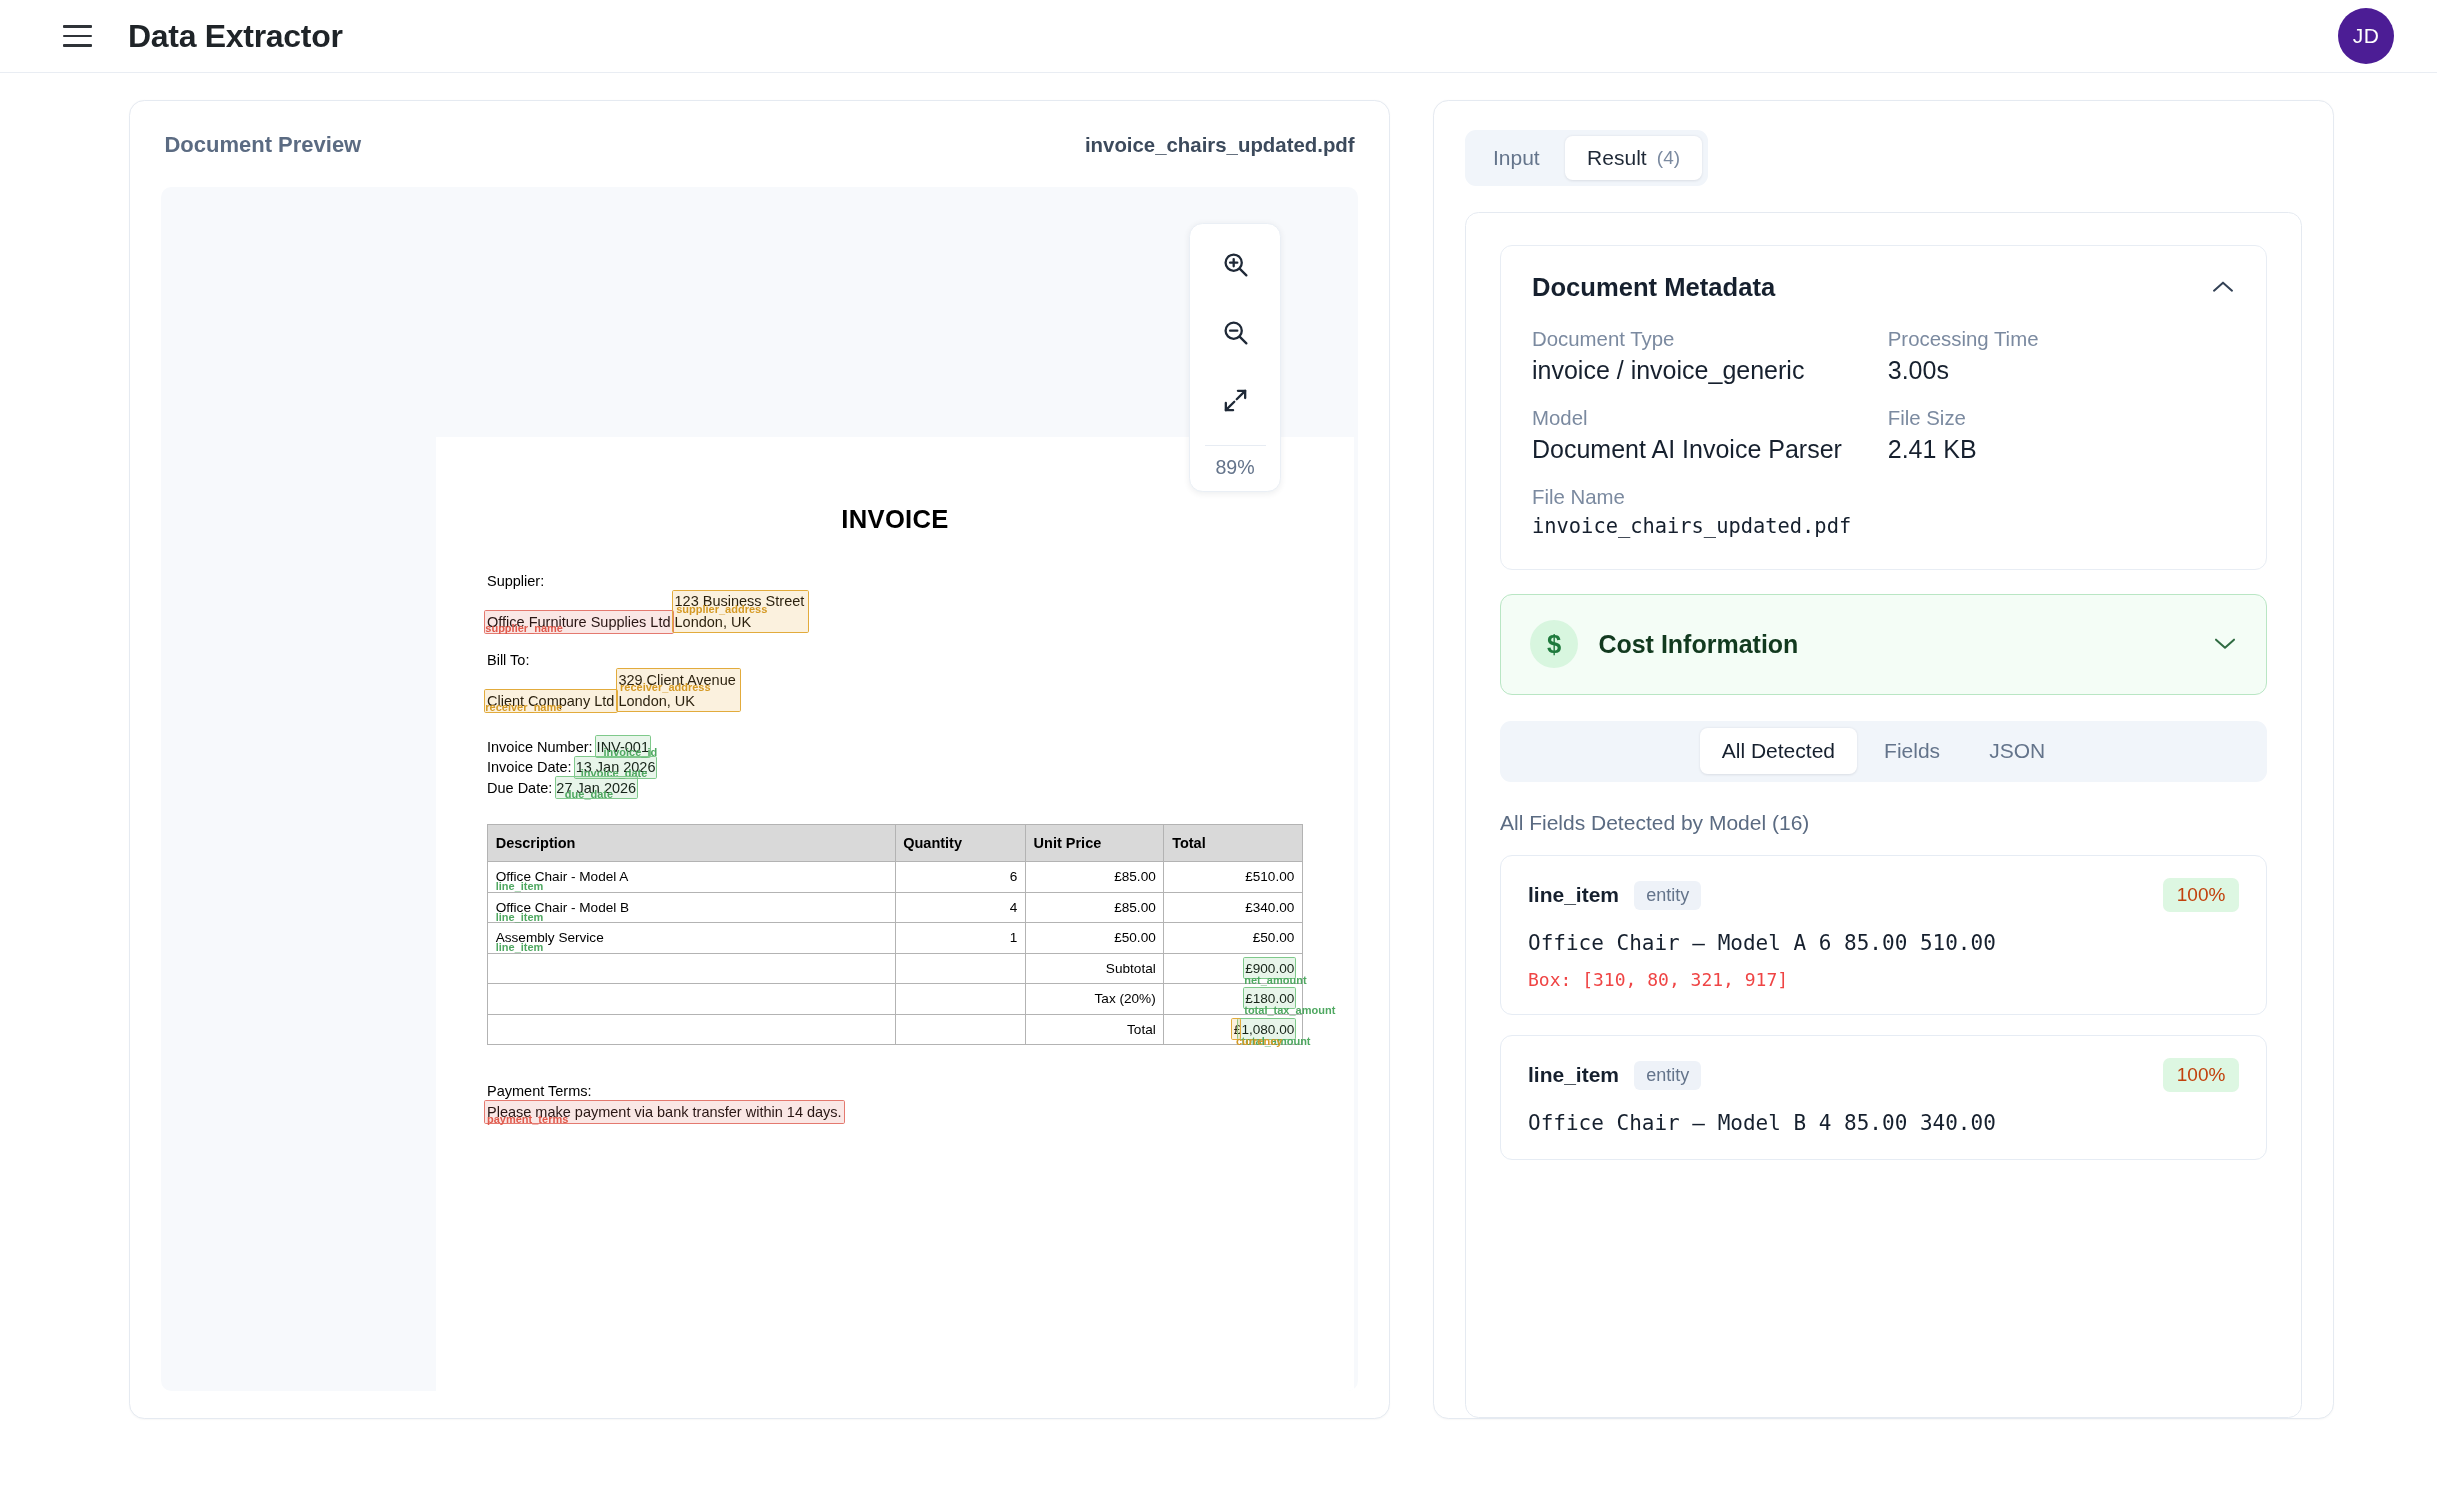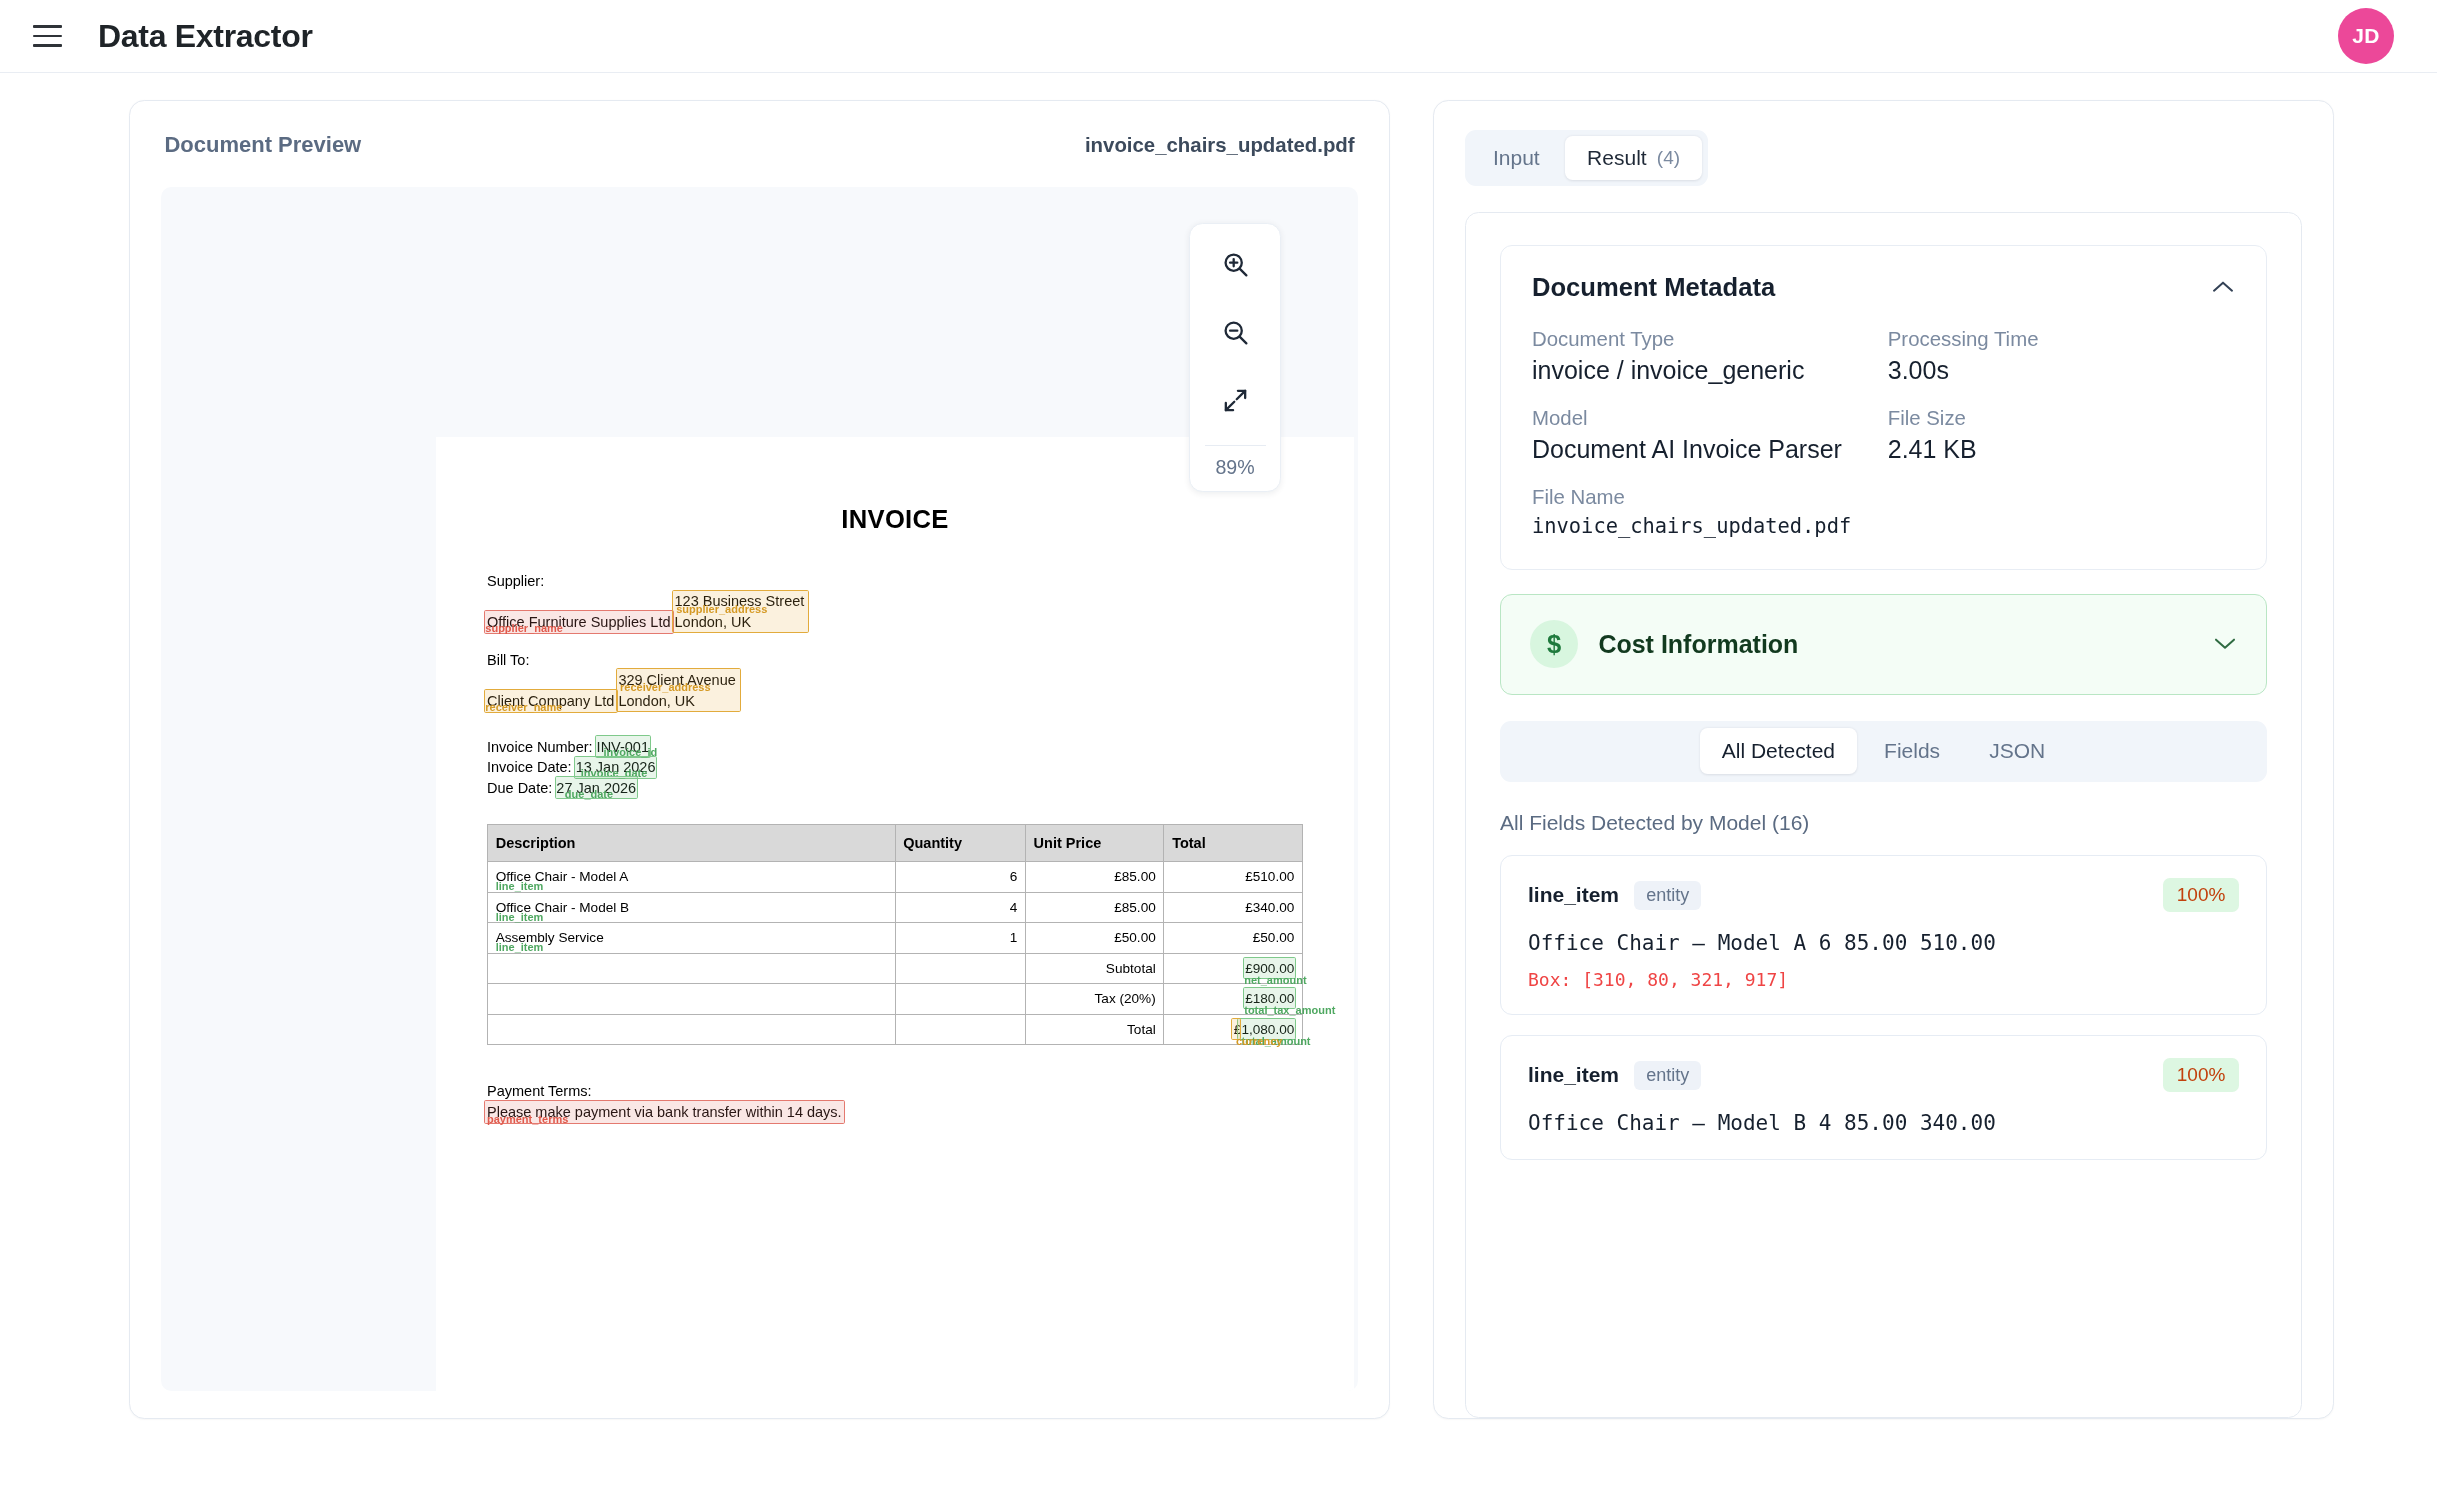--- a/index.html
+++ b/index.html
@@ -8,31 +8,31 @@
     background: #ffffff;
     font-family: "Liberation Sans", sans-serif;
     overflow: hidden;
   }
 
   
   .app-header {
     height: 73px;
     border-bottom: 0.9px solid #e9edf3;
     display: flex; align-items: center;
-    padding: 0 44px 0 33px;
+    padding: 0 44px 0 63px;
     background: #fff;
   }
   .hamburger { width: 34px; height: 25.6px; display: flex; flex-direction: column;
     justify-content: center; gap: 6.8px; cursor: pointer; }
   .hamburger span { display: block; height: 2.6px; width: 29px; background: #2f3338; border-radius: 0.9px; }
   .app-title { font-size: 32px; font-weight: 700; color: #1f2428; margin-left: 31px; letter-spacing: -0.3px; }
   .header-spacer { flex: 1; }
   .avatar {
-    width: 56px; height: 56px; border-radius: 50%; background: #ec4899;
-    color: #fff; font-size: 21px; font-weight: 700;
+    width: 56px; height: 56px; border-radius: 50%; background: #4c1d95;
+    color: #fff; font-size: 21px; font-weight: 400;
     display: flex; align-items: center; justify-content: center; letter-spacing: 0.4px;
   }
 
   
   .workspace {
     display: flex; gap: 43px;
     padding: 27px 44px 0 129px;
     height: calc(1505px - 73px);
   }
 

